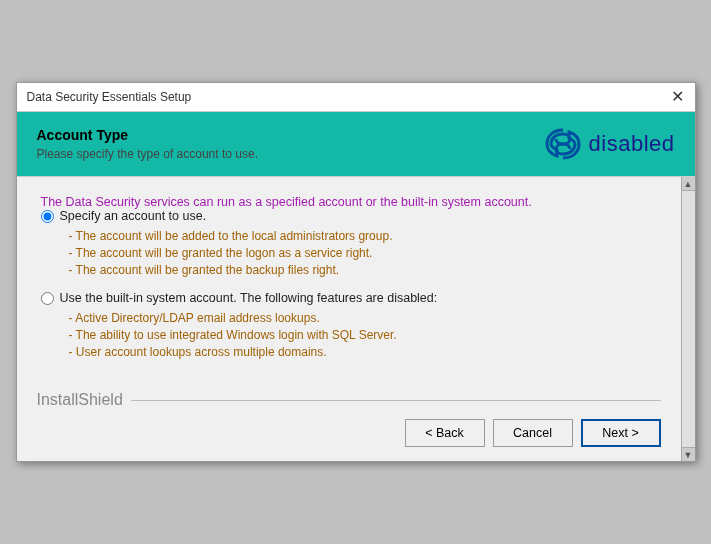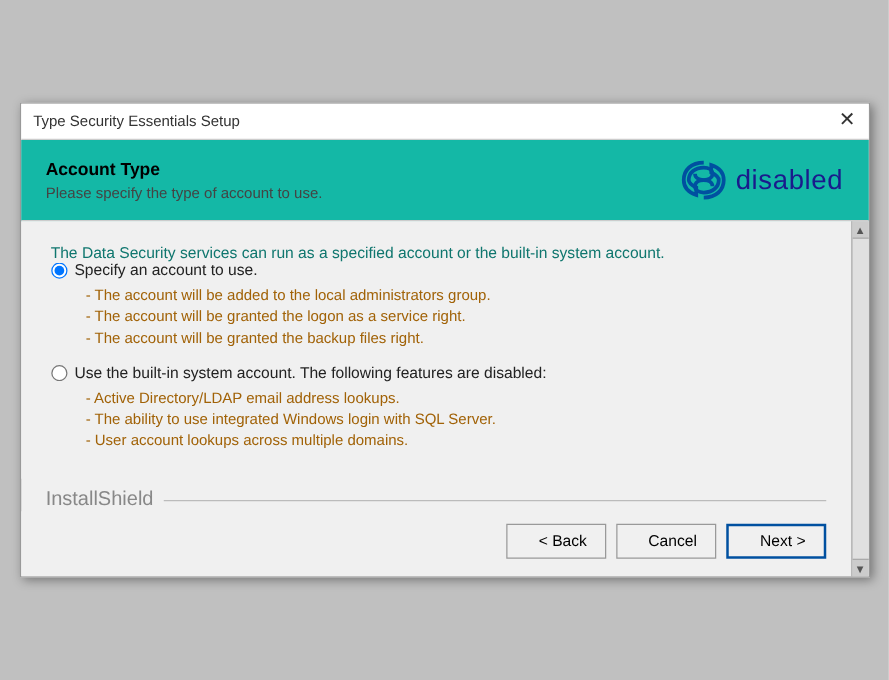--- a/index.html
+++ b/index.html
@@ -71,21 +71,21 @@
       color: #1a1a8c;
       letter-spacing: 0.5px;
     }
     .content {
       padding: 18px 24px 10px 24px;
       flex: 1;
       background: #f0f0f0;
     }
     .intro-text {
       font-size: 12.5px;
-      color: #0f766e;
+      color: #a21caf;
     }
     .option-group {
       margin-bottom: 14px;
     }
     .radio-row {
       display: flex;
       align-items: flex-start;
       gap: 6px;
       margin-bottom: 6px;
     }
@@ -130,21 +130,20 @@
       background: #f0f0f0;
     }
     .btn {
       min-width: 80px;
       padding: 5px 14px;
       font-size: 12.5px;
       background: #f0f0f0;
       border: 1px solid #999;
       cursor: pointer;
       color: #000;
-      text-align: right;
     }
     .btn-primary {
       border: 2px solid #0050a0;
       background: #f0f0f0;
     }
     .scrollbar-hint {
       width: 14px;
       background: #e0e0e0;
       border-left: 1px solid #aaa;
       display: flex;
@@ -159,21 +158,21 @@
       display: flex;
       flex-direction: column;
     }
   </style>
 </head>
 <body>
 
 <div class="window">
 
   <div class="title-bar">
-    <span>Type Security Essentials Setup</span>
+    <span>Data Security Essentials Setup</span>
     <span class="title-bar-close">✕</span>
   </div>
 
   <div class="header-section">
     <div class="header-text">
       <div class="header-title">Account Type</div>
       <div class="header-subtitle">Please specify the type of account to use.</div>
     </div>
     <div class="logo">
 

